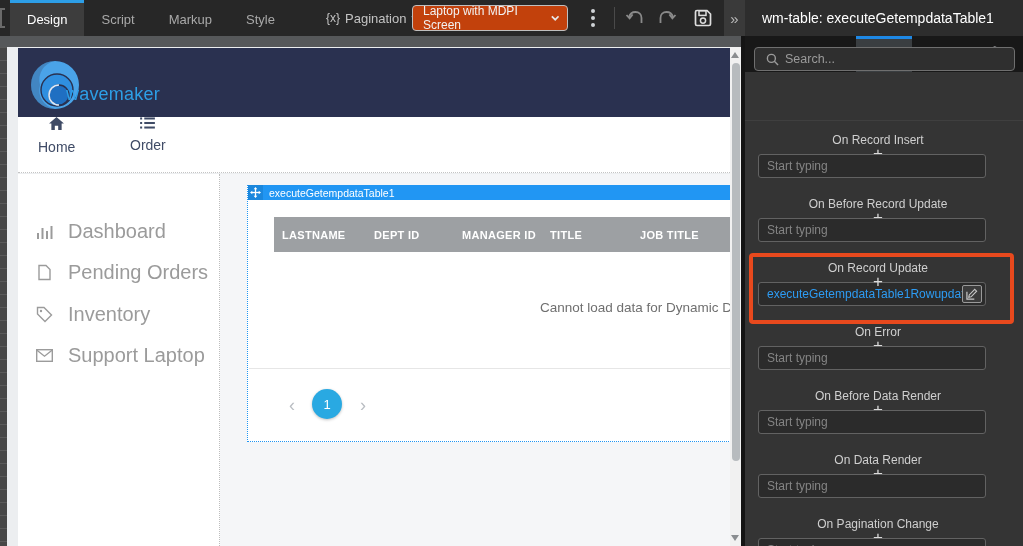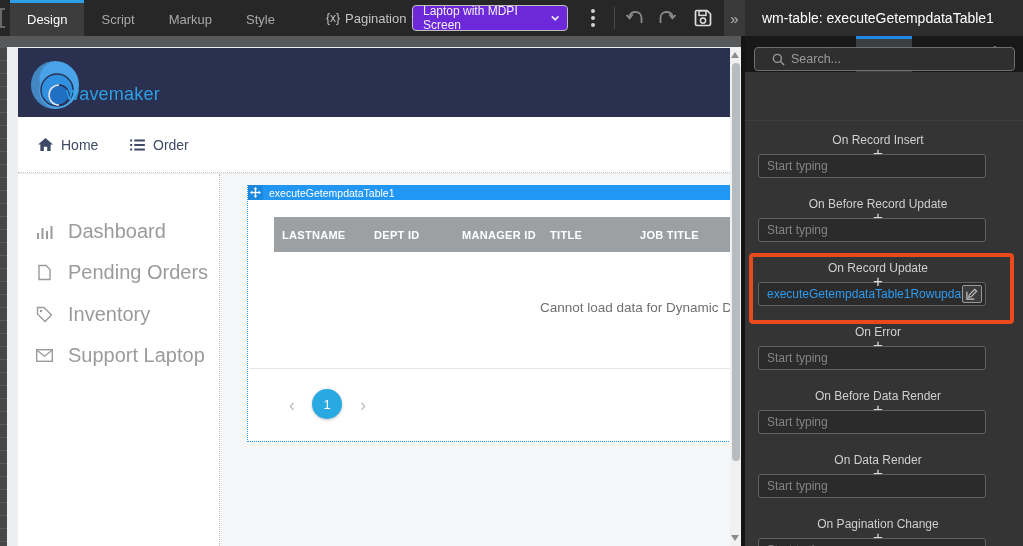--- a/index.html
+++ b/index.html
@@ -11,21 +11,21 @@
   .toolbar { position:absolute; left:0; top:0; width:745px; height:36px; background:#272727; z-index:5; }
   .tb-sliver { position:absolute; left:0; top:8px; width:5px; height:20px; border:2px solid #6a6a6a; border-right:none; }
   .tb-tabs { position:absolute; left:10px; top:0; height:36px; display:flex;justify-content:space-between; }
   .tb-tab { height:36px; padding:0 17px; display:flex; align-items:center; color:#a9a9a9;
     font-size:13px; cursor:pointer; border-top:3px solid transparent; }
   .tb-tab.active { background:#3d3d3d; color:#ffffff; border-top:3px solid #2d9fe8; }
   .tb-vars { position:absolute; left:326px; top:0; height:36px; display:flex; align-items:center; gap:5px;
     color:#c3c3c3; font-size:13px; cursor:pointer; }
   .vx { font-size:12px; color:#c3c3c3; }
   .caret { width:9px; height:6px; display:inline-block; }
-  .tb-select { position:absolute; left:412px; top:5px; width:156px; height:26px; background:#6d28d9;
+  .tb-select { position:absolute; left:412px; top:5px; width:156px; height:26px; background:#c2410c;
     border:1px solid #bfbfbf; border-radius:4px; color:#f2f2f2; font-size:12px; display:flex;
     align-items:center; justify-content:center; padding:0 8px 0 10px; cursor:pointer; }
   .kebab { position:absolute; left:586px; top:7px; width:14px; height:22px; display:flex; flex-direction:column;
     align-items:center; justify-content:center; gap:3px; cursor:pointer; }
   .kebab i { width:4px; height:4px; border-radius:50%; background:#cfd3d6; }
   .tb-sep { position:absolute; left:614px; top:7px; width:1px; height:22px; background:#4a4a4a; }
   .tb-icon { position:absolute; top:6px; width:26px; height:24px; display:flex; align-items:center;
     justify-content:center; cursor:pointer; }
   .expand-btn { position:absolute; left:724px; top:0; width:21px; height:36px; background:#3a3a3a;
     color:#b9b9b9; font-size:15px; display:flex; align-items:center; justify-content:center; cursor:pointer; }
@@ -44,21 +44,21 @@
   .scroll-thumb { position:absolute; left:1.5px; top:16px; width:8px; height:398px; background:#b7bbbe; border-radius:4px; cursor:grab; }
   .panel-seam { position:absolute; left:741px; top:36px; width:4px; height:510px; background:#141414; z-index:6; }
 
   
   .page-header { position:absolute; left:11px; top:1px; width:712px; height:69px; background:#2a3150; }
   .logo { position:absolute; left:12px; top:11px; display:flex; align-items:flex-end; }
   .logo-text { position:absolute; left:48px; top:36px; color:#2d9fe6; font-size:18px; letter-spacing:.2px; }
   .page-nav { position:absolute; left:11px; top:70px; width:712px; height:56px; background:#ffffff;
     border-bottom:1px dotted #c4c4c4; }
   .nav-item { position:absolute; top:0; height:56px; display:flex; align-items:center; gap:8px;
-    color:#3f4b66; font-size:14px; cursor:pointer; }
+    color:#3f4b66; font-size:14px; cursor:pointer;flex-direction:column; }
   .page-body { position:absolute; left:11px; top:127px; width:712px; height:372px; background:#f5f6f8; }
   .sidebar { position:absolute; left:0; top:0; width:202px; height:372px; background:#ffffff;
     border-right:1px dotted #bdbdbd; }
   .side-item { position:absolute; left:0; width:200px; height:28px; display:flex; align-items:center;
     color:#9b9b9b; font-size:20px; cursor:pointer; }
   .side-item .ic { position:absolute; left:18px; width:17px; height:17px; }
   .side-item .lb { position:absolute; left:50px; }
 
   
   .widget { position:absolute; left:229px; top:11px; width:494px; height:257px; background:#ffffff;
@@ -79,21 +79,21 @@
 
   
   .rpanel { position:absolute; left:745px; top:0; width:278px; height:546px; background:#343434; overflow:hidden; z-index:7; }
   .rp-title { position:absolute; left:0; top:0; width:278px; height:36px; background:#2d2d2d;
     color:#ffffff; font-size:14px; display:flex; align-items:center; padding-left:17px; }
   .rp-tabs { position:absolute; left:0; top:36px; width:278px; height:36px; background:#181818; display:flex; }
   .rp-tab { width:55.6px; height:36px; display:flex; align-items:center; justify-content:center;
     border-top:3px solid transparent; cursor:pointer; }
   .rp-tab.active { background:#3a3e41; border-top:3px solid #1e88e5; }
   .rp-search { position:absolute; left:9px; top:47px; width:261px; height:24px; background:#2f2f2f;
-    border:1px solid #6f6f6f; border-radius:4px; display:flex; align-items:center; padding:0 17px; gap:6px; }
+    border:1px solid #6f6f6f; border-radius:4px; display:flex; align-items:center; padding:0 11px; gap:6px; }
   .rp-search input { flex:1; background:transparent; border:none; outline:none; color:#d5d5d5; font-size:12.5px; }
   .rp-search input::placeholder { color:#9b9b9b; }
   .rp-sections { position:absolute; left:0; top:120px; width:278px; height:426px; border-top:1px solid #3f3f3f; }
   .sec { position:absolute; left:13px; width:240px; height:58px; }
   .sec-head { display:flex; justify-content:space-between; align-items:center; height:16px;flex-direction:column; }
   .sec-label { color:#cfcfcf; font-size:12px; }
   .plus { color:#dcdcdc; font-size:17px; font-weight:300; cursor:pointer; line-height:14px; padding:0 2px; }
   .sec input { margin-top:5px; width:228px; height:24px; background:#2b2b2b; border:1px solid #626262;
     border-radius:3px; color:#d5d5d5; font-size:12px; padding:0 8px; outline:none; }
   .sec input::placeholder { color:#848484; }

